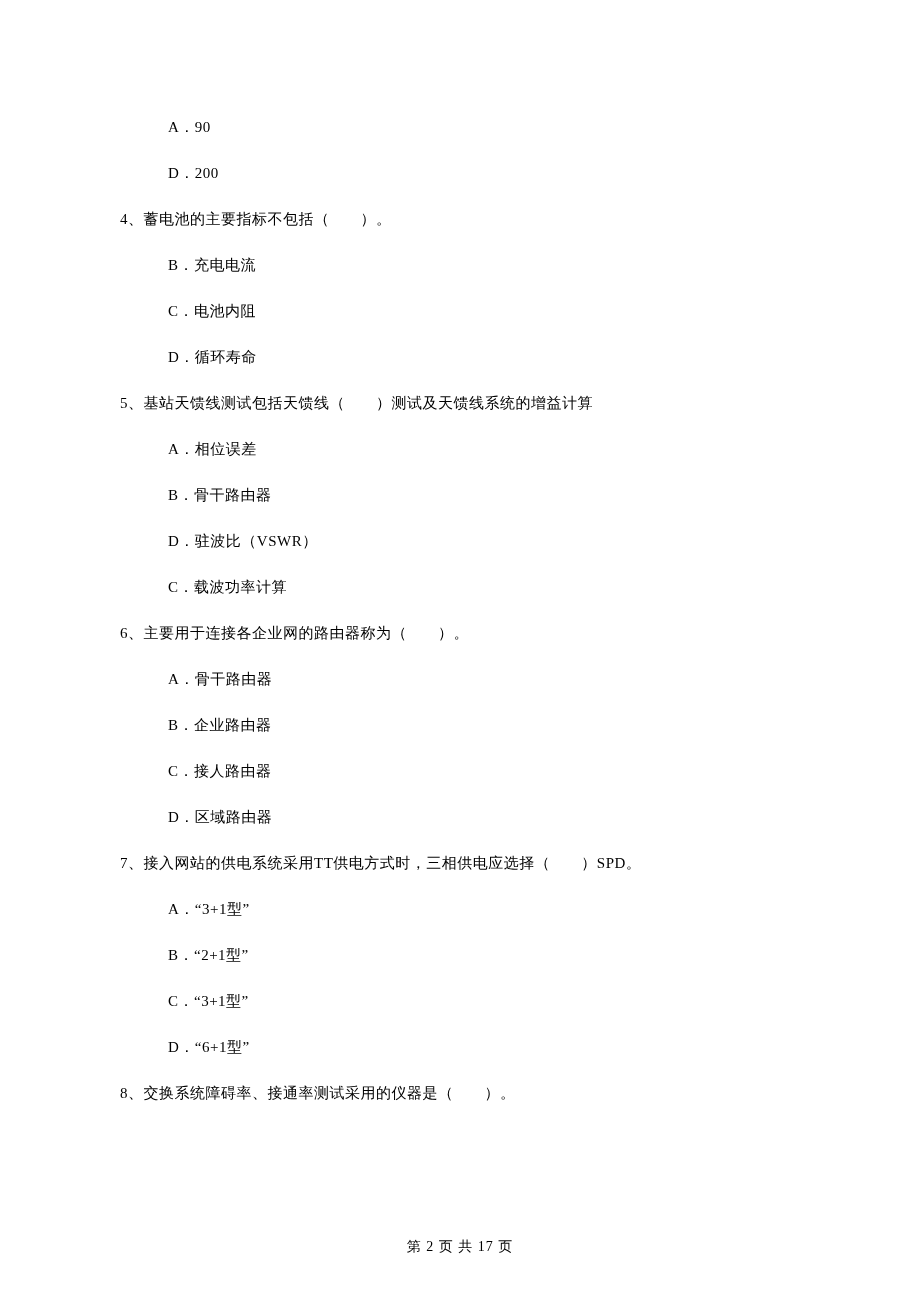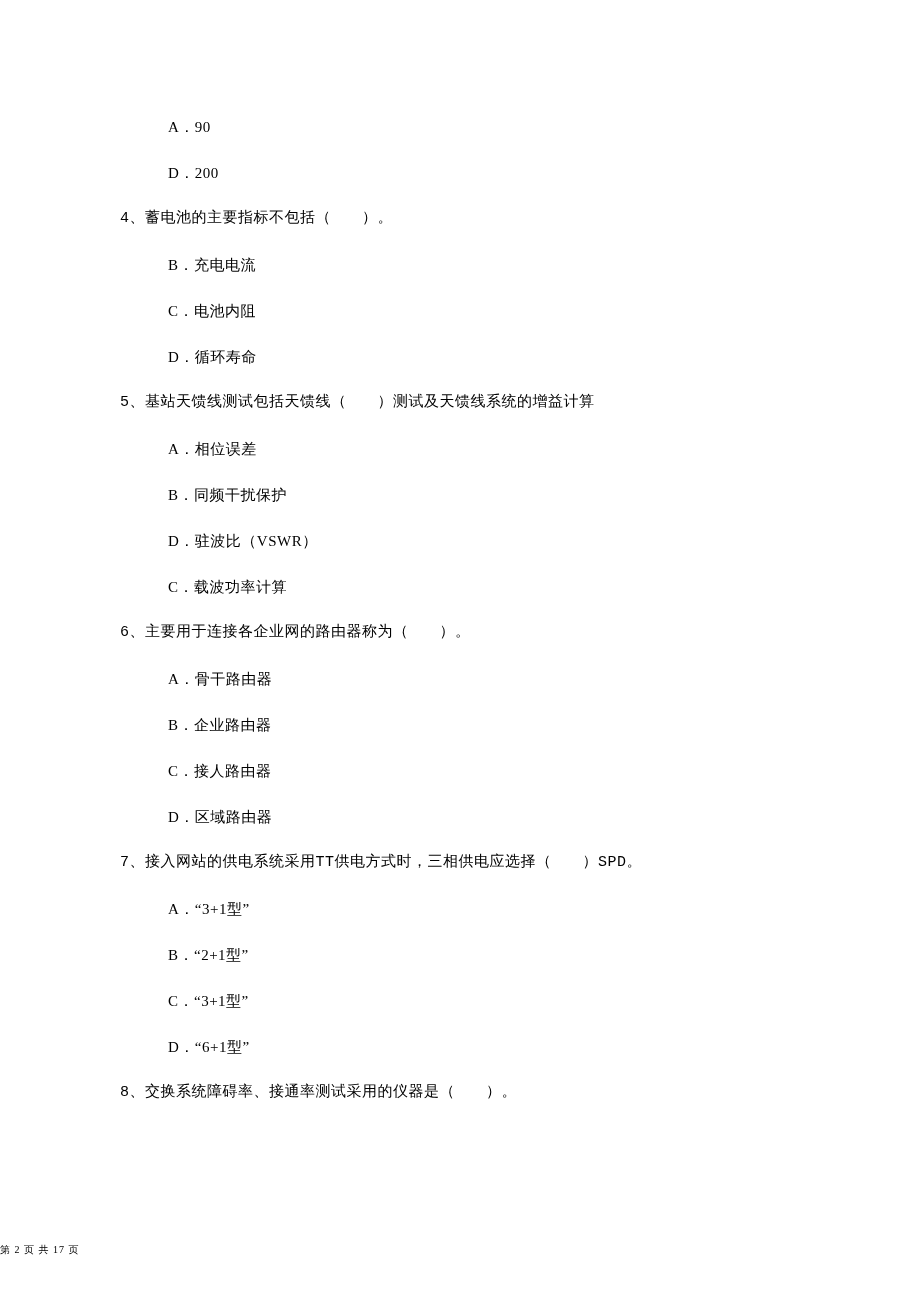--- a/index.html
+++ b/index.html
@@ -18,48 +18,47 @@
     padding: 115px 86px 0 120px;
   }
   .option {
     margin-left: 48px;
     margin-bottom: 22px;
     letter-spacing: 0.5px;
   }
   .question {
     margin-bottom: 22px;
     letter-spacing: 0.5px;
-    font-family: Liberation Mono, monospace;
   }
   .footer {
     position: absolute;
     bottom: 44px;
     left: 0;
     width: 100%;
-    text-align: left;
-    font-size: 10px;
+    text-align: center;
+    font-size: 14px;
     letter-spacing: 1px;
   }
 </style>
 </head>
 <body>
 
 <div class="page">
 
   <div class="option">A．90</div>
   <div class="option">D．200</div>
 
   <div class="question">4、蓄电池的主要指标不包括（　　）。</div>
   <div class="option">B．充电电流</div>
   <div class="option">C．电池内阻</div>
   <div class="option">D．循环寿命</div>
 
   <div class="question">5、基站天馈线测试包括天馈线（　　）测试及天馈线系统的增益计算</div>
   <div class="option">A．相位误差</div>
-  <div class="option">B．同频干扰保护</div>
+  <div class="option">B．骨干路由器</div>
   <div class="option">D．驻波比（VSWR）</div>
   <div class="option">C．载波功率计算</div>
 
   <div class="question">6、主要用于连接各企业网的路由器称为（　　）。</div>
   <div class="option">A．骨干路由器</div>
   <div class="option">B．企业路由器</div>
   <div class="option">C．接人路由器</div>
   <div class="option">D．区域路由器</div>
 
   <div class="question">7、接入网站的供电系统采用TT供电方式时，三相供电应选择（　　）SPD。</div>

